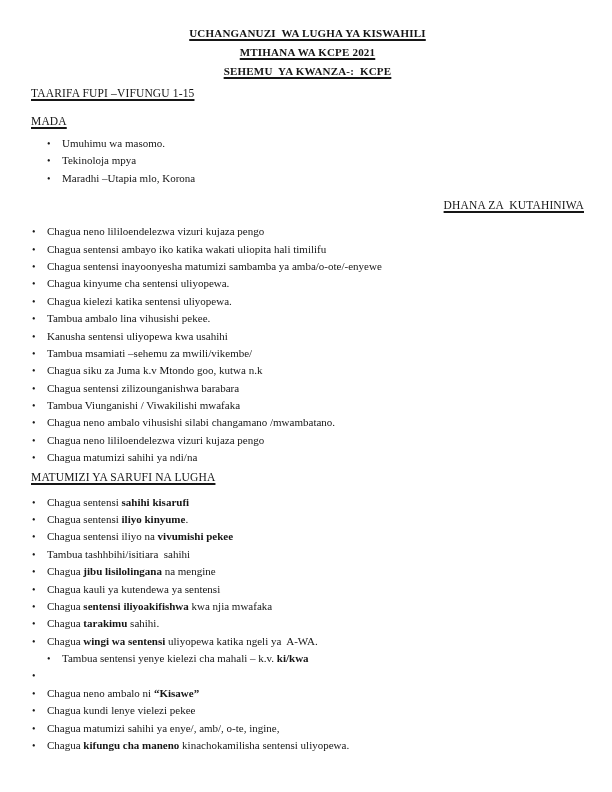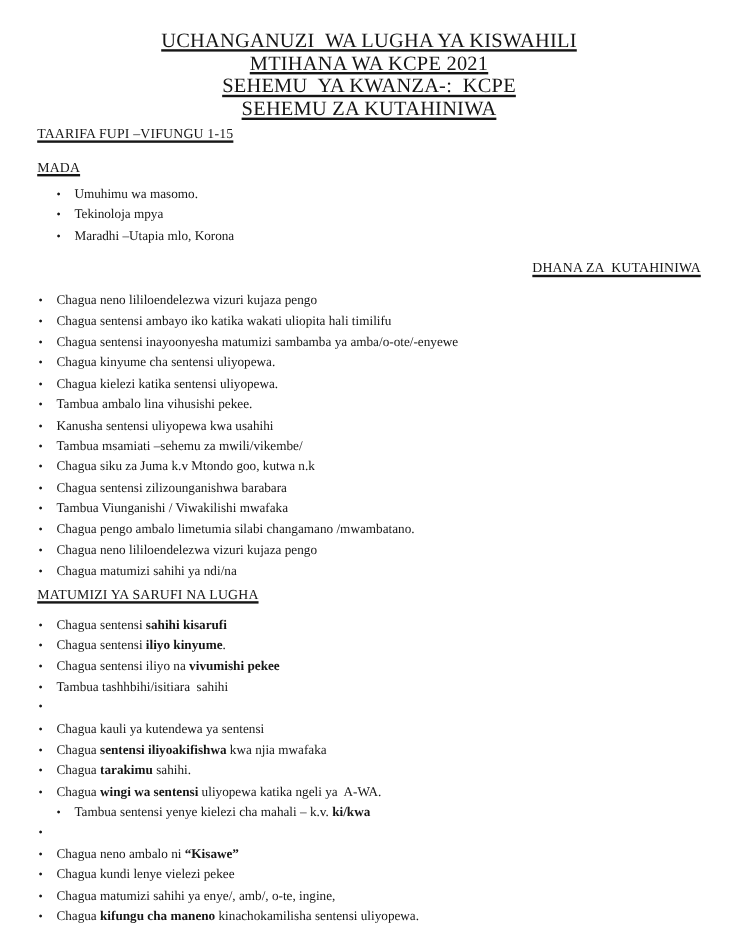--- a/index.html
+++ b/index.html
@@ -9,21 +9,21 @@
     font-family:"Liberation Serif","DejaVu Serif",serif;
     color:#161616;
     overflow:hidden;
   }
   .page { width:612px; height:792px; background:#ffffff; position:relative; }
   .content { padding:24px 28px 0 31px; }
 
   
   .title-block { text-align:center; }
   .title-line {
-    font-weight:normal; font-size:17px; line-height:19px;
+    font-weight:bold; font-size:11px; line-height:19px;
     white-space:pre; letter-spacing:.2px;
   }
   .title-line span {
     text-decoration:underline;
     text-decoration-thickness:1.8px;
     text-underline-offset:2px;
     white-space:pre;
   }
 
   
@@ -56,21 +56,20 @@
 </head>
 <body>
 
 <div class="page">
   <div class="content">
 
     <div class="title-block">
       <div class="title-line"><span>UCHANGANUZI  WA LUGHA YA KISWAHILI</span></div>
       <div class="title-line"><span>MTIHANA WA KCPE 2021</span></div>
       <div class="title-line"><span>SEHEMU  YA KWANZA-:  KCPE</span></div>
-      <div class="title-line"><span>SEHEMU ZA KUTAHINIWA</span></div>
     </div>
 
     <div class="heading h-intro"><span>TAARIFA FUPI –VIFUNGU 1-15</span></div>
 
     <div class="heading h-mada"><span>MADA</span></div>
     <div class="list list-mada list-indented">
         <div class="li">
           <span class="dot">•</span>
           <span class="txt"><span>Umuhimu wa masomo.</span></span>
         </div>
@@ -125,21 +124,21 @@
         <div class="li">
           <span class="dot">•</span>
           <span class="txt"><span>Chagua sentensi zilizounganishwa barabara</span></span>
         </div>
         <div class="li">
           <span class="dot">•</span>
           <span class="txt"><span>Tambua Viunganishi / Viwakilishi mwafaka</span></span>
         </div>
         <div class="li">
           <span class="dot">•</span>
-          <span class="txt"><span>Chagua pengo ambalo limetumia silabi changamano /mwambatano.</span></span>
+          <span class="txt"><span>Chagua neno ambalo vihusishi silabi changamano /mwambatano.</span></span>
         </div>
         <div class="li">
           <span class="dot">•</span>
           <span class="txt"><span>Chagua neno lililoendelezwa vizuri kujaza pengo</span></span>
         </div>
         <div class="li">
           <span class="dot">•</span>
           <span class="txt"><span>Chagua matumizi sahihi ya ndi/na</span></span>
         </div>
       </div>
@@ -157,20 +156,21 @@
         <div class="li">
           <span class="dot">•</span>
           <span class="txt"><span>Chagua sentensi iliyo na </span><span class="bold">vivumishi pekee</span></span>
         </div>
         <div class="li">
           <span class="dot">•</span>
           <span class="txt"><span>Tambua tashhbihi/isitiara  sahihi</span></span>
         </div>
         <div class="li">
           <span class="dot">•</span>
+          <span class="txt"><span>Chagua </span><span class="bold">jibu lisilolingana</span><span> na mengine</span></span>
         </div>
         <div class="li">
           <span class="dot">•</span>
           <span class="txt"><span>Chagua kauli ya kutendewa ya sentensi</span></span>
         </div>
         <div class="li">
           <span class="dot">•</span>
           <span class="txt"><span>Chagua </span><span class="bold">sentensi iliyoakifishwa</span><span> kwa njia mwafaka</span></span>
         </div>
         <div class="li">

